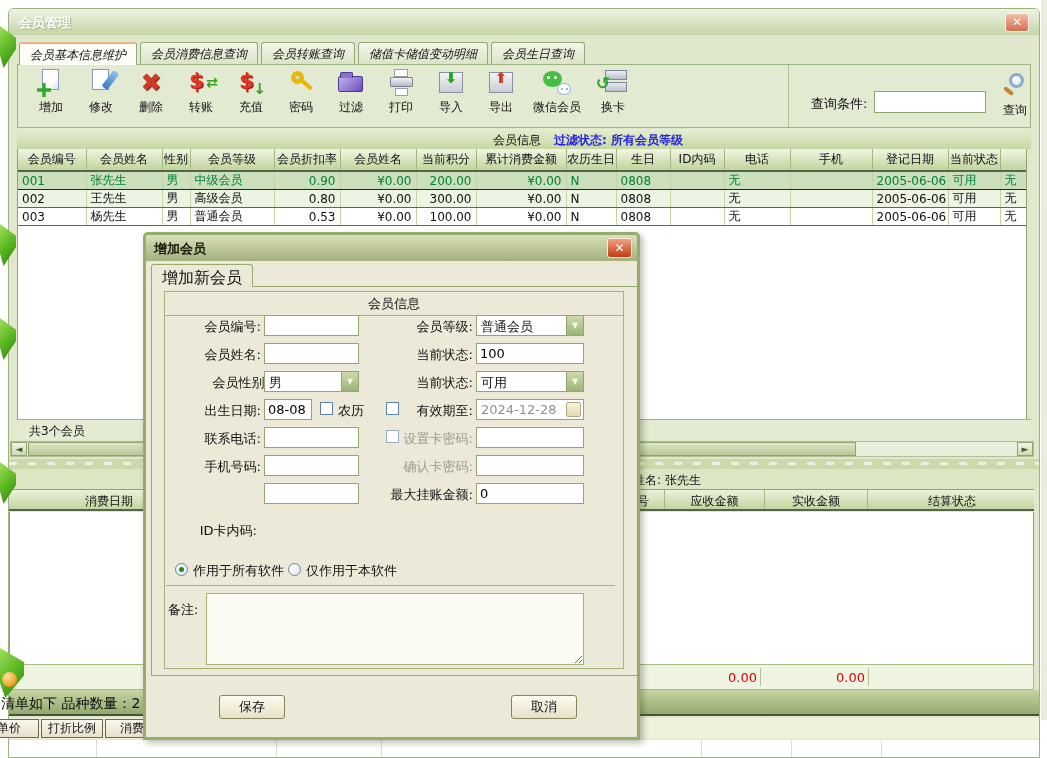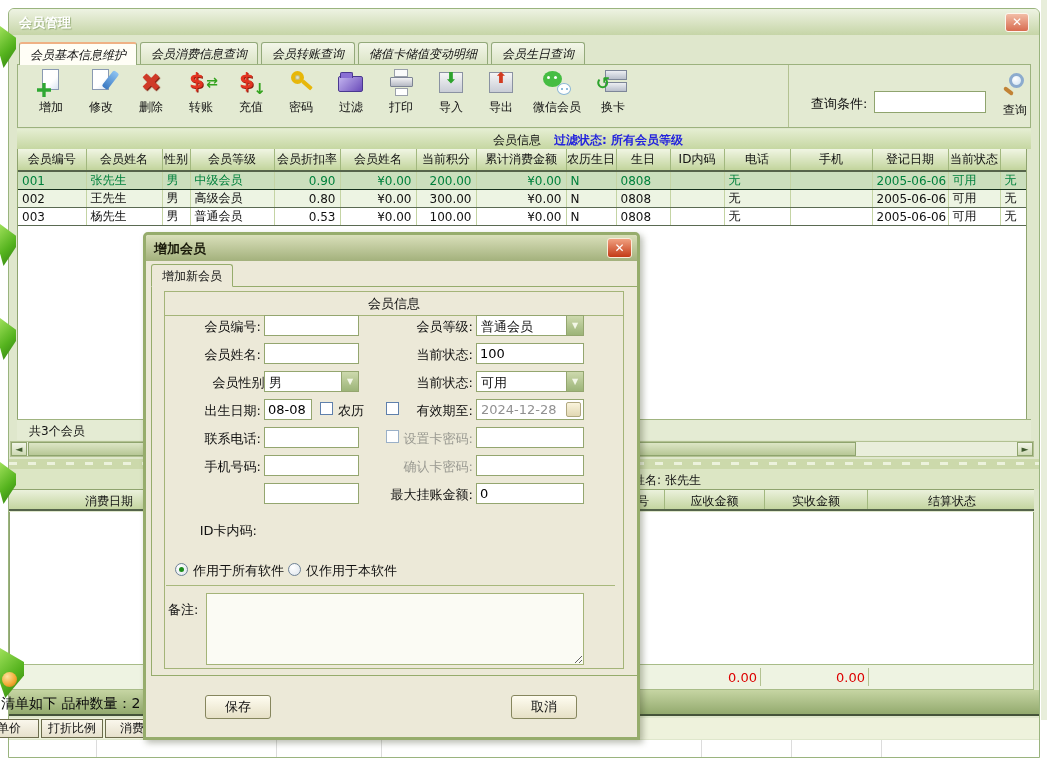--- a/index.html
+++ b/index.html
@@ -103,21 +103,21 @@
   .flat-strip { position:absolute; left:0; top:709px; right:0; height:21px; background:#eef2dc; }
   .bh-cell { position:absolute; top:710px; height:19px; background:linear-gradient(#faf7ec,#e6e0cc); border:1px solid #6c6c4c; font-size:12px; text-align:center; line-height:17px; z-index:4; }
   .bottom-white { position:absolute; left:0; top:731px; right:0; bottom:0; background:#ffffff; }
   .bw-line { position:absolute; top:0; bottom:0; width:1px; background:#dcdcdc; }
 
   
   .dialog { position:absolute; left:143px; top:232px; width:497px; height:508px; background:#ece9d8; border:3px solid #96ac6c; border-radius:5px 5px 0 0; box-shadow:3px 3px 6px rgba(60,70,40,.35); z-index:50; }
   .dlg-title { position:absolute; left:0; top:0; right:0; height:26px; background:linear-gradient(#d9dfba,#a3b17c); border-radius:3px 3px 0 0; }
   .dlg-title .t { position:absolute; left:8px; top:5px; font-size:13px; font-weight:bold; color:#1a1a0a; }
   .dlg-close { position:absolute; right:5px; top:3px; width:25px; height:20px; border:1px solid #f8ecd8; border-radius:3px; background:linear-gradient(#f0a080,#c33a16); color:#fff; font-weight:bold; font-size:12px; text-align:center; line-height:18px; cursor:pointer; }
-  .dlg-tab { position:absolute; left:5px; top:29px; height:23px; padding:3px 10px 0 10px; background:#ece9d8; border:1px solid #96ac6c; border-bottom:1px solid #ece9d8; border-radius:3px 3px 0 0; font-size:12px; z-index:2; }
+  .dlg-tab { position:absolute; left:5px; top:29px; height:23px; padding:3px 10px 0 10px; background:#ece9d8; border:1px solid #96ac6c; border-bottom:1px solid #ece9d8; border-radius:3px 3px 0 0; font-size:16px; z-index:2; }
   .dlg-panel { position:absolute; left:5px; top:51px; width:487px; height:390px; border:1px solid #96ac6c; background:#ece9d8; }
   .groupbox { position:absolute; left:12px; top:4px; width:460px; height:378px; border:1px solid #a4b478; }
   .gb-title { height:24px; text-align:center; font-size:13px; line-height:24px; border-bottom:1px solid #a4b478; }
 
   .frow { position:absolute; left:0; height:22px; width:100%; }
   .flabel { position:absolute; top:3px; font-size:13px; text-align:right; white-space:nowrap; }
   .flabel.dis { color:#9a9a92; }
   .finput { position:absolute; top:0; height:21px; border:1px solid #94a66f; background:#fff; font-size:13px; padding:0 3px; font-family:"DejaVu Sans",sans-serif; }
   .finput.dis { color:#909090; }
   .fselect { position:absolute; top:0; height:21px; border:1px solid #94a66f; background:#fff; }
@@ -499,17 +499,17 @@
       <span class="rdo sel" style="left:29px;"></span>
       <span class="flabel-l" style="left:47px;">作用于所有软件</span>
       <span class="rdo" style="left:142px;"></span>
       <span class="flabel-l" style="left:160px;">仅作用于本软件</span>
     </div>
 
     <div class="divider"></div>
     <span class="remark-label">备注:</span>
     <textarea class="remark-box" style=""></textarea>
 
-    <div class="dlg-btn" style="left:59px;top:460px;">保存</div>
+    <div class="dlg-btn" style="left:73px;top:460px;">保存</div>
     <div class="dlg-btn" style="left:365px;top:460px;">取消</div>
   </div>
 
 </div>
 
 </body></html>

